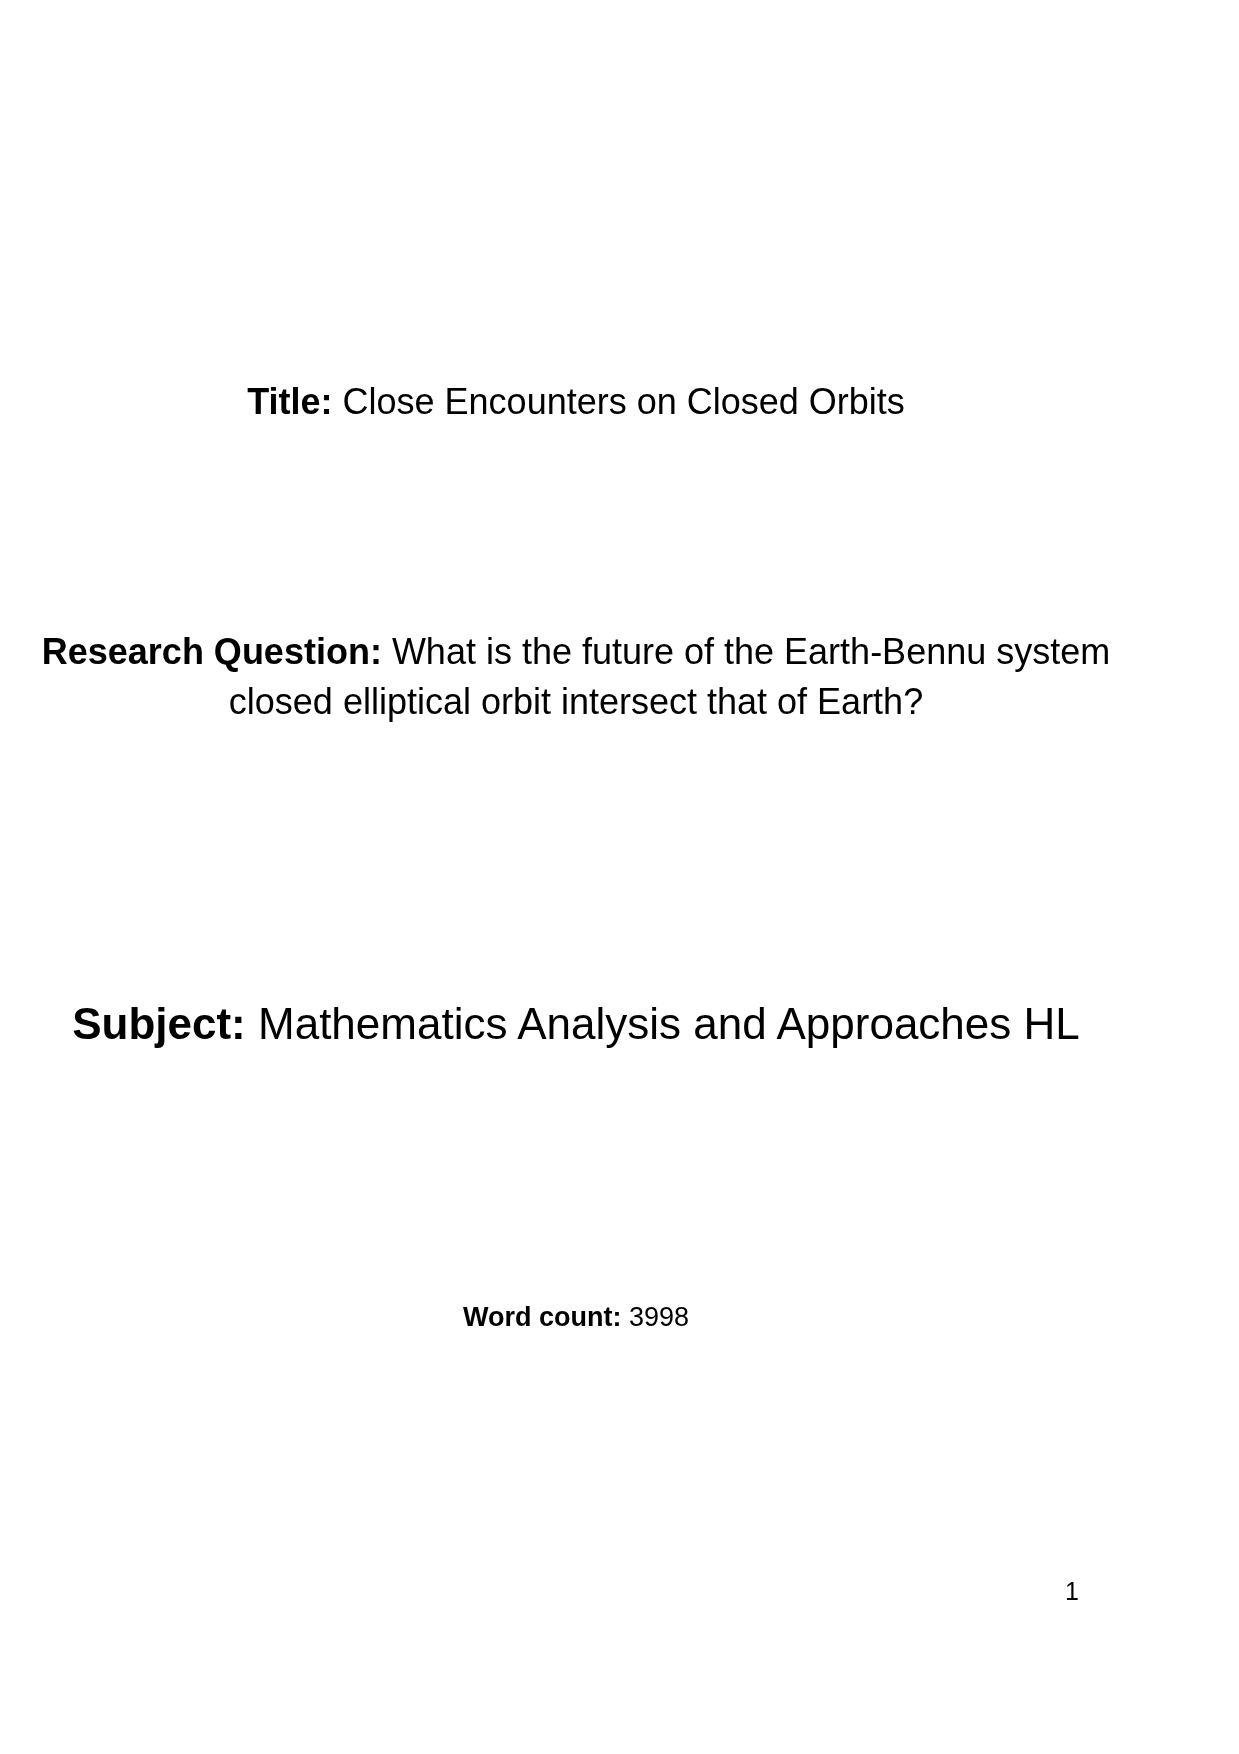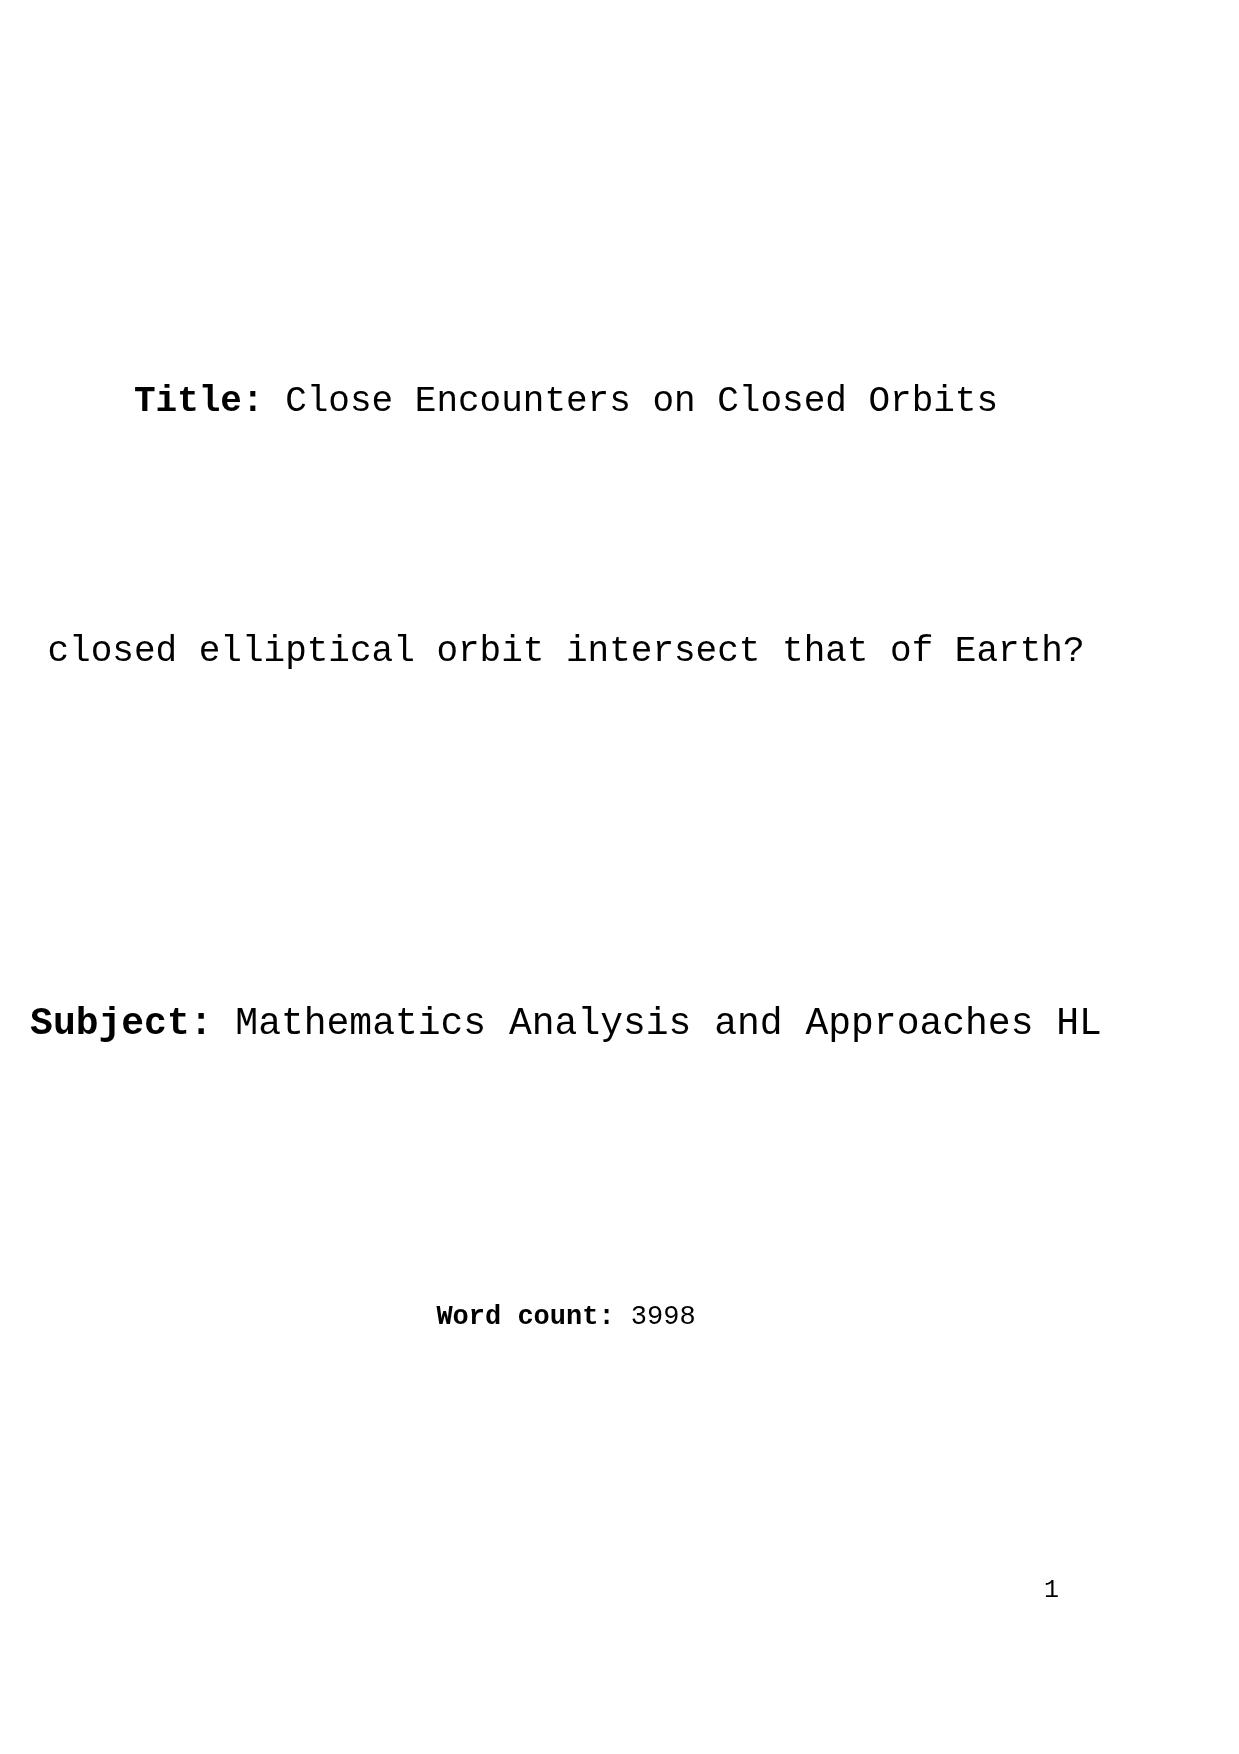--- a/index.html
+++ b/index.html
@@ -6,58 +6,60 @@
     margin: 0;
     padding: 0;
     background: #ffffff;
   }
   .page {
     position: relative;
     width: 1132px;
     height: 1754px;
     background: #ffffff;
     color: #000000;
-    font-family: Liberation Mono, monospace;
+    font-family: Liberation Sans, sans-serif;
     overflow: hidden;
+    padding-left: 20px;
   }
   .textline {
     position: absolute;
     left: 0;
     width: 100%;
     text-align: center;
     font-size: 36px;
     line-height: 50px;
     white-space: nowrap;
   }
   .bold {
     font-weight: bold;
   }
   .title-block    { top: 377px; }
   .rq-block       { top: 627px; }
-  .subject-block  { top: 999px;  font-size: 38px; }
+  .subject-block  { top: 999px;  font-size: 44px; }
   .wc-block       { top: 1292px; font-size: 27px; }
   .page-number {
     position: absolute;
     top: 1577px;
     right: 73px;
     font-size: 25px;
     line-height: 28px;
     text-align: right;
   }
 </style>
 </head>
 <body>
 
 <div class="page">
 
   <div class="textline title-block">
     <span class="bold">Title:</span><span> Close Encounters on Closed Orbits</span>
   </div>
 
   <div class="textline rq-block">
+    <div><span class="bold">Research Question:</span><span> What is the future of the Earth-Bennu system</span></div>
     <div>closed elliptical orbit intersect that of Earth?</div>
   </div>
 
   <div class="textline subject-block">
     <span class="bold">Subject:</span><span> Mathematics Analysis and Approaches HL</span>
   </div>
 
   <div class="textline wc-block">
     <span class="bold">Word count:</span><span> 3998</span>
   </div>

